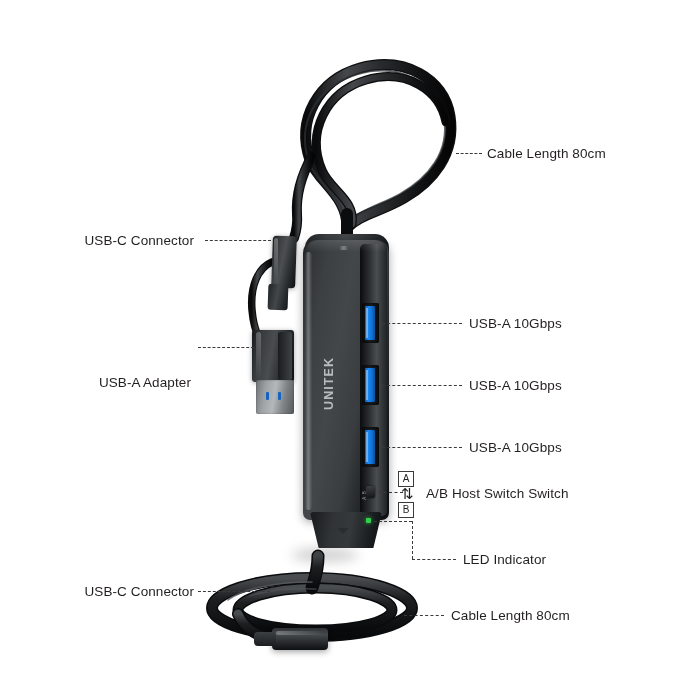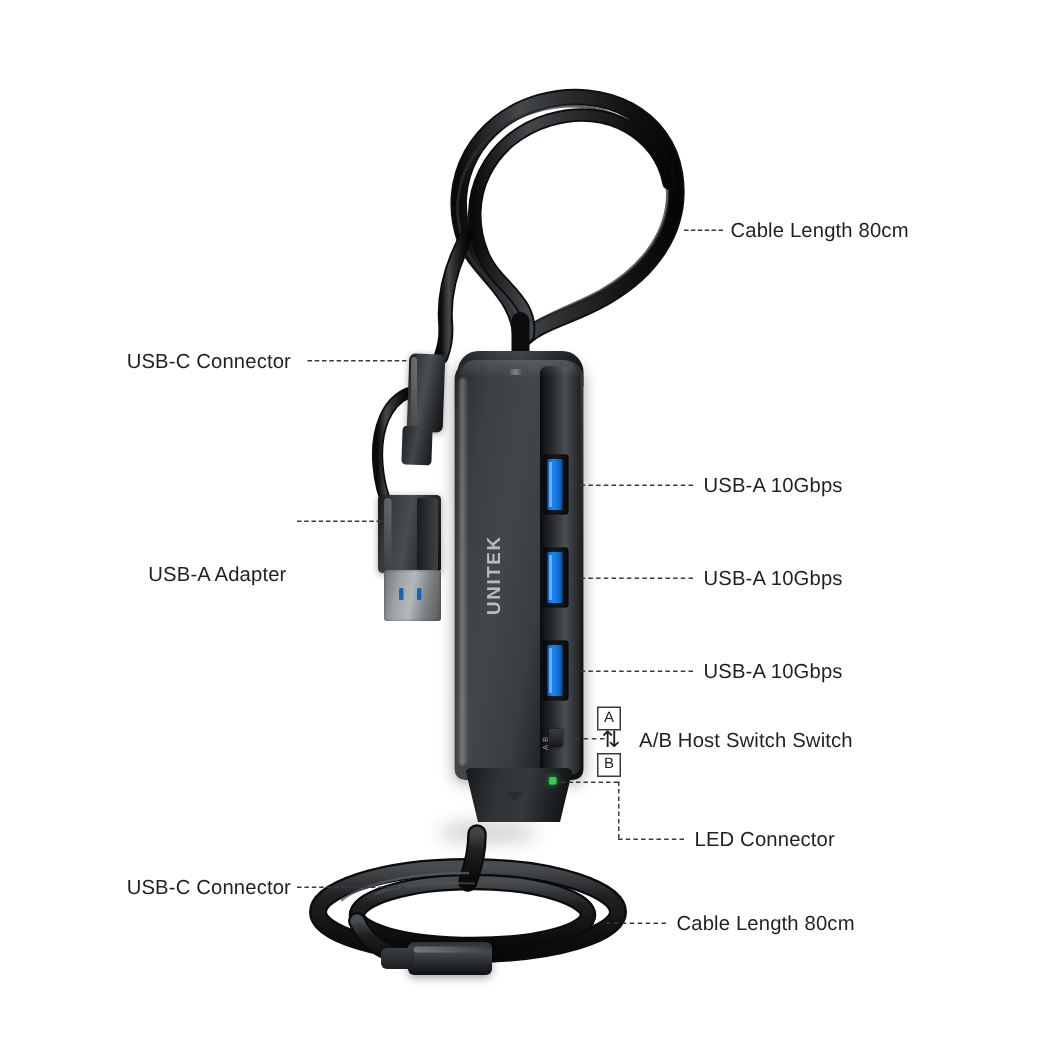--- a/index.html
+++ b/index.html
@@ -382,19 +382,19 @@
   <div class="label left" style="left: auto; top: 234px; right: 506px;">USB-C Connector</div>
 
   <div class="label left" style="left: auto; top: 341px; right: 509px; margin-top: 35px;">USB-A Adapter</div>
 
   <div class="label right" style="left:469px; top:317px;">USB-A 10Gbps</div>
   <div class="label right" style="left:469px; top:379px;">USB-A 10Gbps</div>
   <div class="label right" style="left:469px; top:441px;">USB-A 10Gbps</div>
 
   <div class="label right" style="left:426px; top:487px;">A/B Host Switch Switch</div>
 
-  <div class="label right" style="left:463px; top:553px;">LED Connector</div>
+  <div class="label right" style="left:463px; top:553px;">LED Indicator</div>
 
   <div class="label left" style="left: auto; top: 585px; right: 506px;">USB-C Connector</div>
 
   <div class="label right" style="left:451px; top:609px;">Cable Length 80cm</div>
 
 </div>
 
 </body></html>

